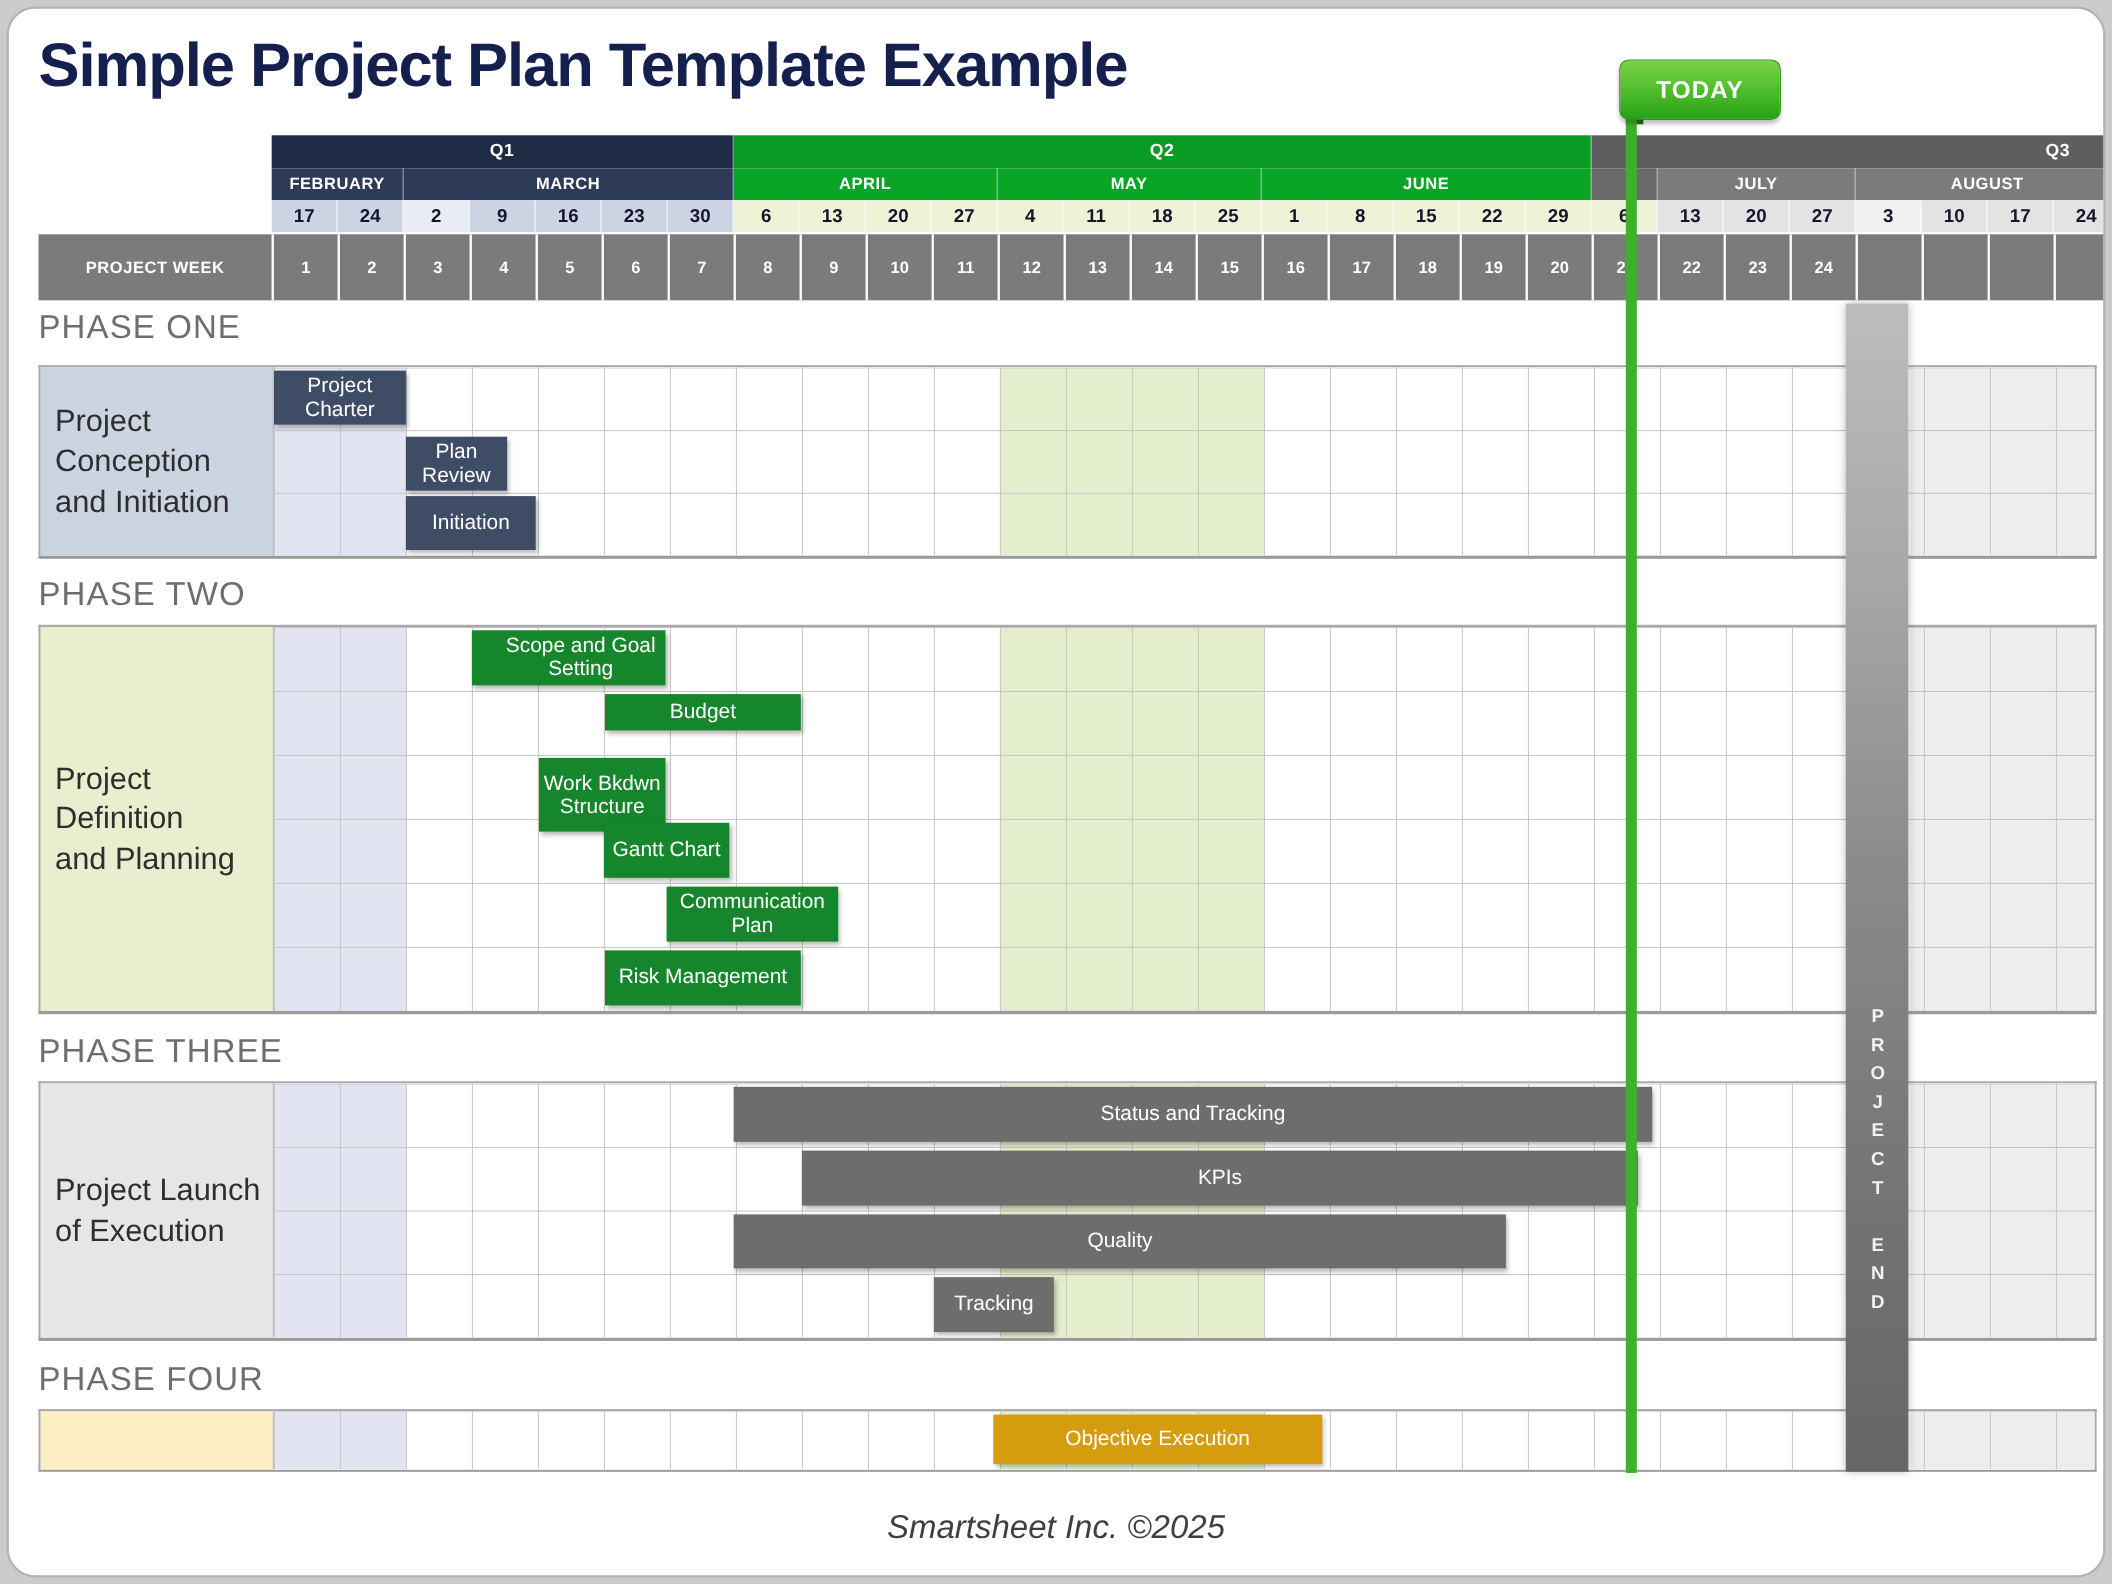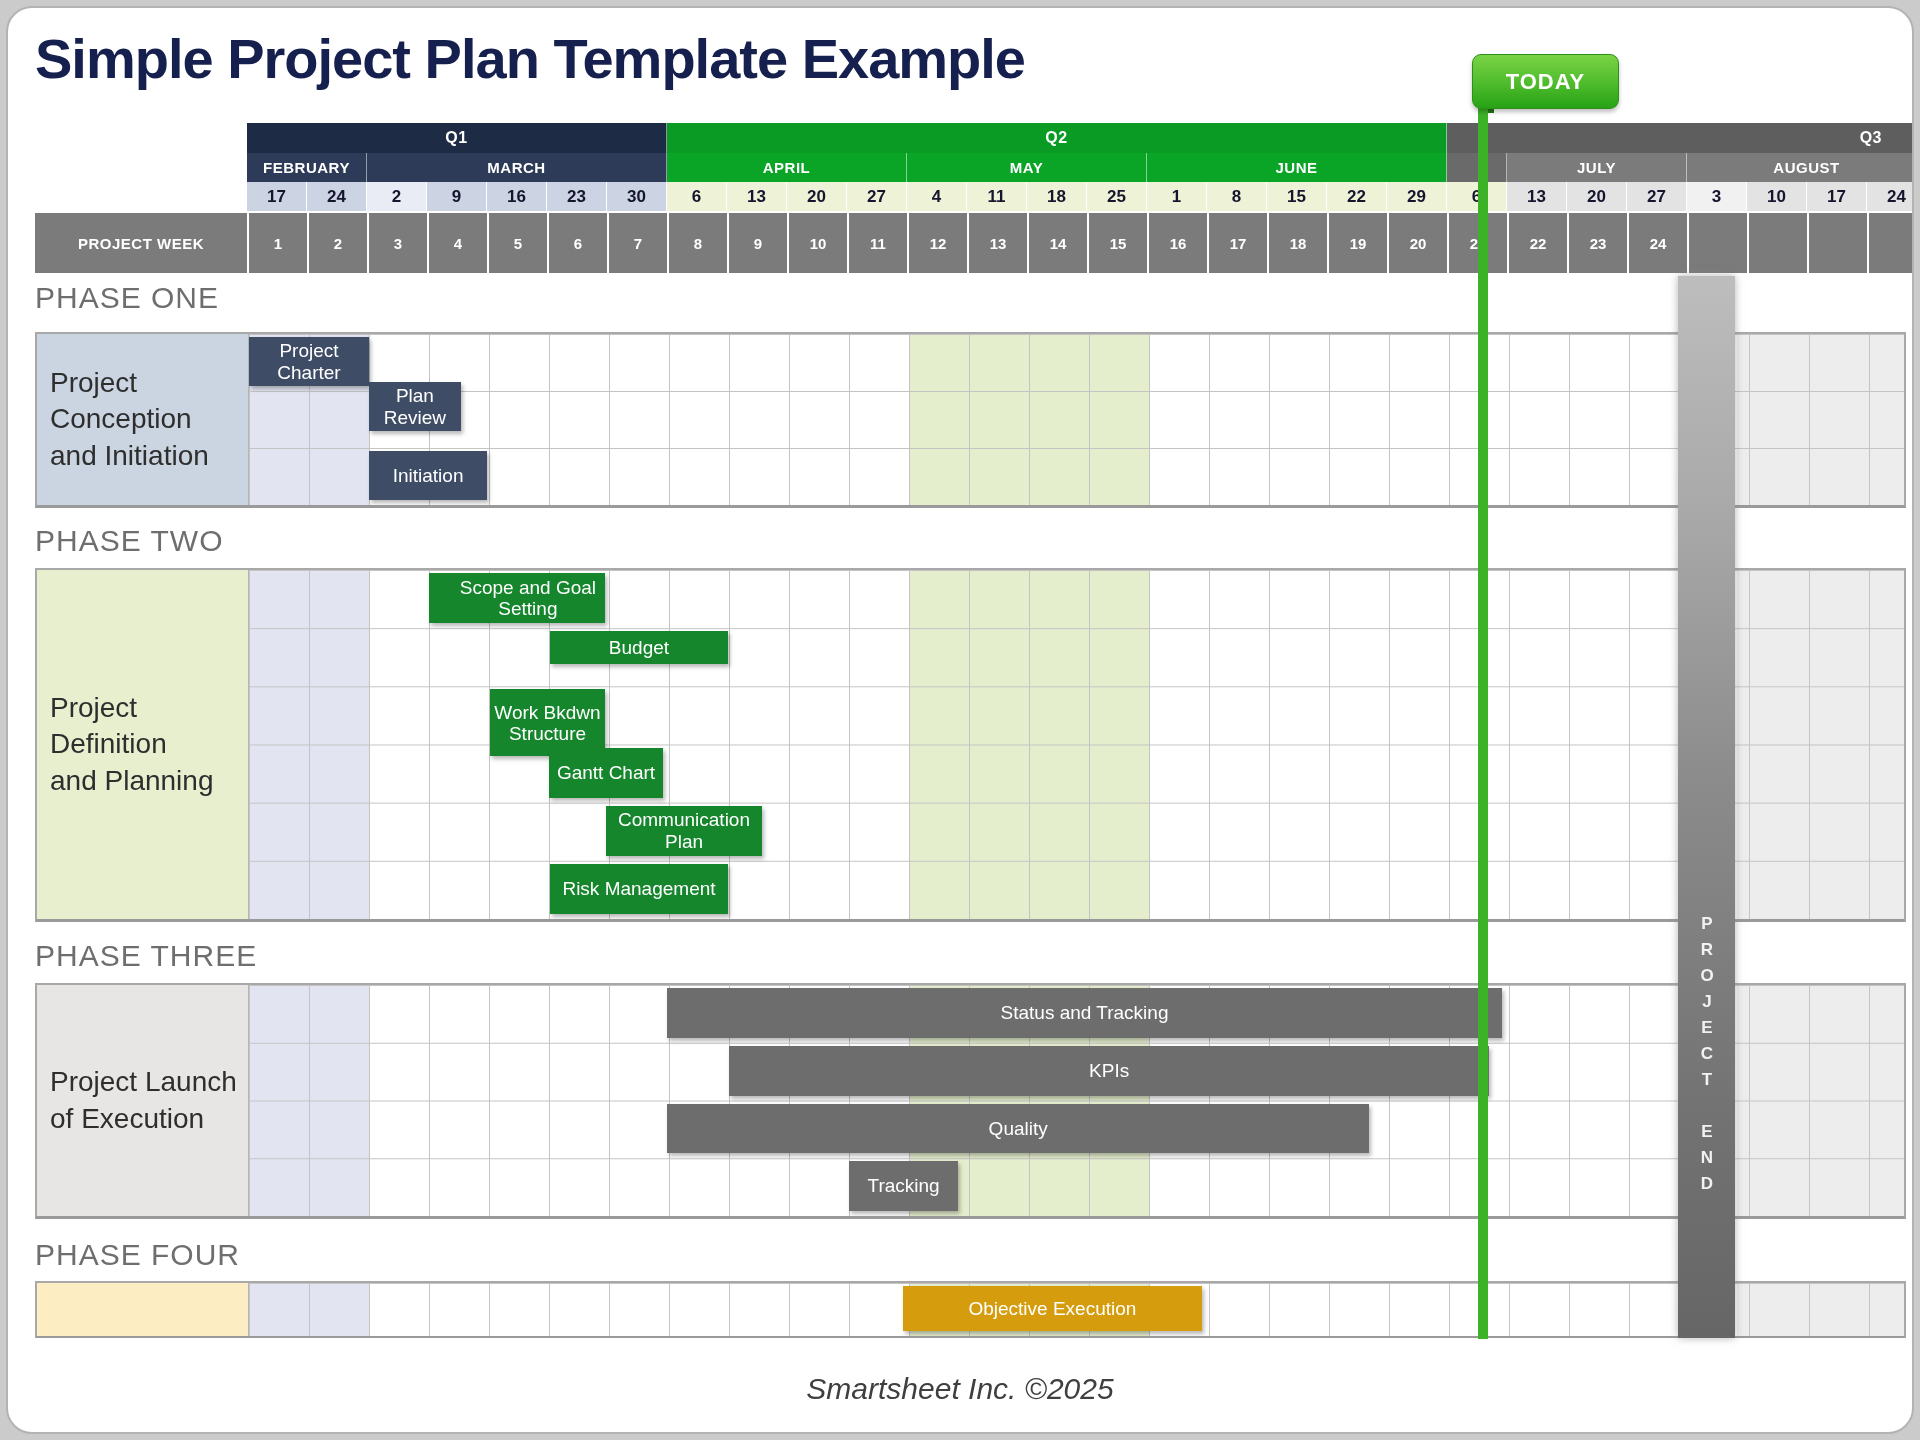--- a/index.html
+++ b/index.html
@@ -181,21 +181,21 @@
 Conception
 and Initiation</div>
       <div class="phase-grid">
         <div class="shade shade-feb"></div>
         <div class="shade shade-may"></div>
         <div class="shade shade-aug"></div>
         <div class="gridlines" style="background-size: 60px 100%, 100% 57px;"></div>
       <div class="bar" style="left: 0px; width: 120px; top: 3px; height: 49px; background: rgb(62, 76, 102);">
             <span>Project Charter</span>
           </div>
-          <div class="bar" style="left: 120px; width: 91.8px; top: 48px; height: 49px; background: rgb(62, 76, 102);">
+          <div class="bar" style="left: 120px; width: 91.8px; top: 63px; height: 49px; background: rgb(62, 76, 102);">
             <span>Plan Review</span>
           </div>
           <div class="bar" style="left: 120px; width: 118.2px; top: 117px; height: 49px; background: rgb(62, 76, 102);">
             <span>Initiation</span>
           </div>
         </div>
     </div>
 
     <div class="phase-table pt1">
       <div class="phase-label" style="background: rgb(231, 239, 207);">Project

